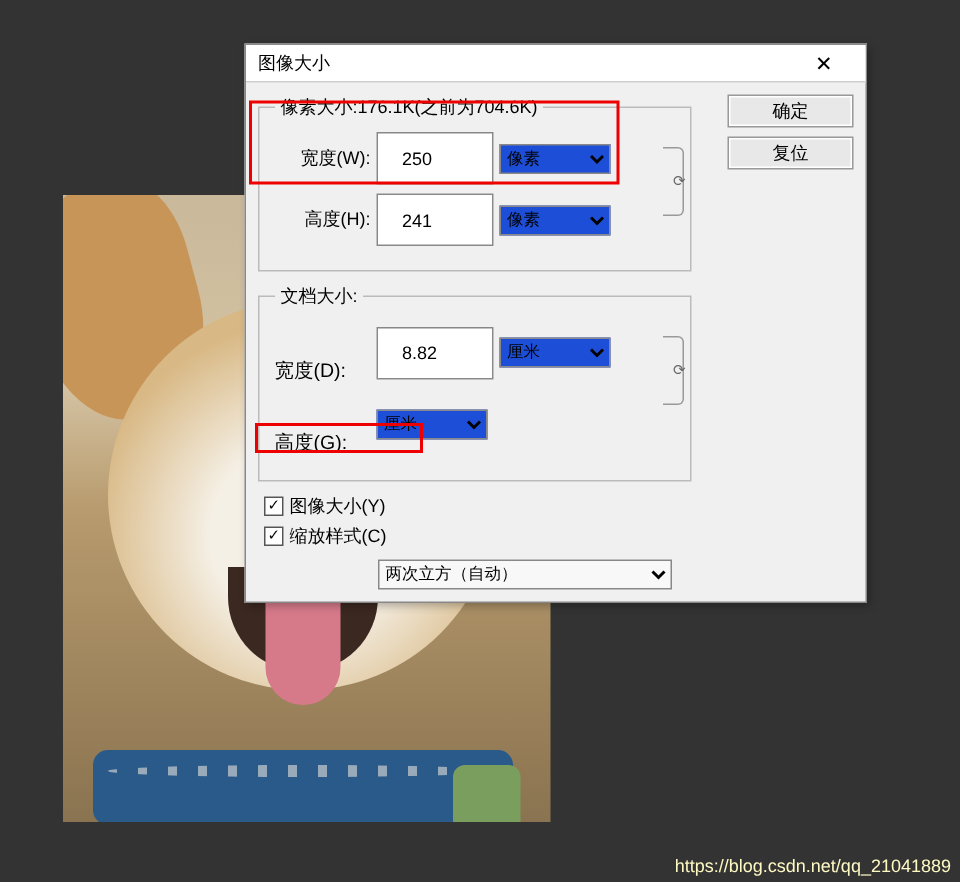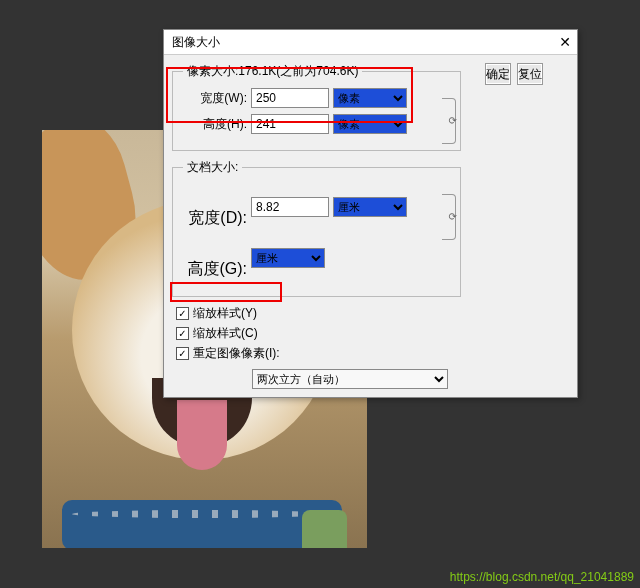--- a/index.html
+++ b/index.html
@@ -34,51 +34,51 @@
     width: 415px;
     background: #f0f0f0;
     border: 1px solid #888;
     box-shadow: 2px 2px 6px rgba(0,0,0,.3);
   }
   .titlebar {
     height: 25px;
     background: #fff;
     border-bottom: 1px solid #ccc;
     display: flex; align-items: center;
-    padding: 0 2px 0 8px;
+    padding: 0 18px 0 8px;
     font-size: 12px;
   }
   .titlebar .title { flex: 1; }
   .close { font-size: 14px; font-weight: 400; padding: 0 4px; cursor: default;}
   .body { display: flex; padding: 8px; gap: 24px; }
   .left-col { flex: 1; }
-  .right-col { width: 84px; display: flex; flex-direction: row; gap: 6px; padding-top: 0px;}
+  .right-col { width: 84px; display: flex; flex-direction: column; gap: 6px; padding-top: 0px;}
   .btn {
     height: 22px; background: #e8e8e8; border: 1px solid #999;
     font-size: 12px; text-align: center; line-height: 20px;
     box-shadow: inset 0 0 0 1px #fff;
   }
   fieldset {
     border: 1px solid #bbb;
     padding: 8px 10px 10px 10px;
     margin-bottom: 8px;
     position: relative;
   }
   legend { font-size: 12px; padding: 0 4px; }
   .row {
     display: flex; align-items: center; gap: 4px;
     margin-bottom: 6px;
   }
   .row:last-child{margin-bottom:0;}
   .lbl { width: 64px; text-align: right; font-size: 12px;}
-  .lbl2 { width: 64px; text-align: right; font-size: 16px; margin-top: 24px;}
+  .lbl2 { width: 64px; font-size: 13px; margin-top: 24px;}
   input.num {
-    width: 78px; height: 20px;
+    width: 78px; height: 35px;
     border: 1px solid #888; background: #fff;
-    padding: 0 4px; font-size: 12px;
+    padding: 0 16px; font-size: 12px;
   }
   select.unit {
     width: 74px; height: 20px;
     border: 1px solid #888; background: #1d4ed8;
     font-size: 11px;
   }
   .link {
     position: absolute; right: 4px; top: 18px;
     width: 14px; height: 46px;
     border: 1px solid #999; border-left: none;
@@ -91,21 +91,21 @@
   .chk.on::before{content:"✓";}
   select.method{
     width: 196px; height: 20px; border:1px solid #888;background:#f8f8f8;font-size:11px;
     margin-left: 80px; margin-top:4px;
   }
   .hl-red { position:absolute; border:2px solid #e00; pointer-events:none;}
   .hl1 { left:166px; top:67px; width:247px; height:56px;}
   .hl2 { left:170px; top:282px; width:112px; height:20px;}
   .watermark{
     position:absolute; right:6px; bottom:4px;
-    color:#84cc16; font-size:12px; font-family:Arial,sans-serif;
+    color:#fef9c3; font-size:12px; font-family:Arial,sans-serif;
   }
 </style>
 </head>
 <body>
 
 <div class="canvas-img">
   <div class="ear-l"></div>
     <div class="ear-r"></div>
   <div class="face"></div>
   <div class="nose"></div>
@@ -146,29 +146,25 @@
         </div>
         <div class="row">
           <span class="lbl2">高度(G):</span>
           <select class="unit"><option>厘米</option></select>
         </div>
         <div class="link link2"></div>
       </fieldset>
 
       <div class="chk-row">
         <span class="chk on"></span>
-        <span>缩放样式(Y)</span>
+        <span>图像大小(Y)</span>
       </div>
       <div class="chk-row">
         <span class="chk on"></span>
         <span>缩放样式(C)</span>
-      </div>
-      <div class="chk-row">
-        <span class="chk on"></span>
-        <span>重定图像像素(I):</span>
       </div>
       <select class="method"><option>两次立方（自动）</option></select>
     </div>
 
     <div class="right-col">
       <div class="btn">确定</div>
       <div class="btn">复位</div>
       <div style="height:6px"></div>
     </div>
   </div>

